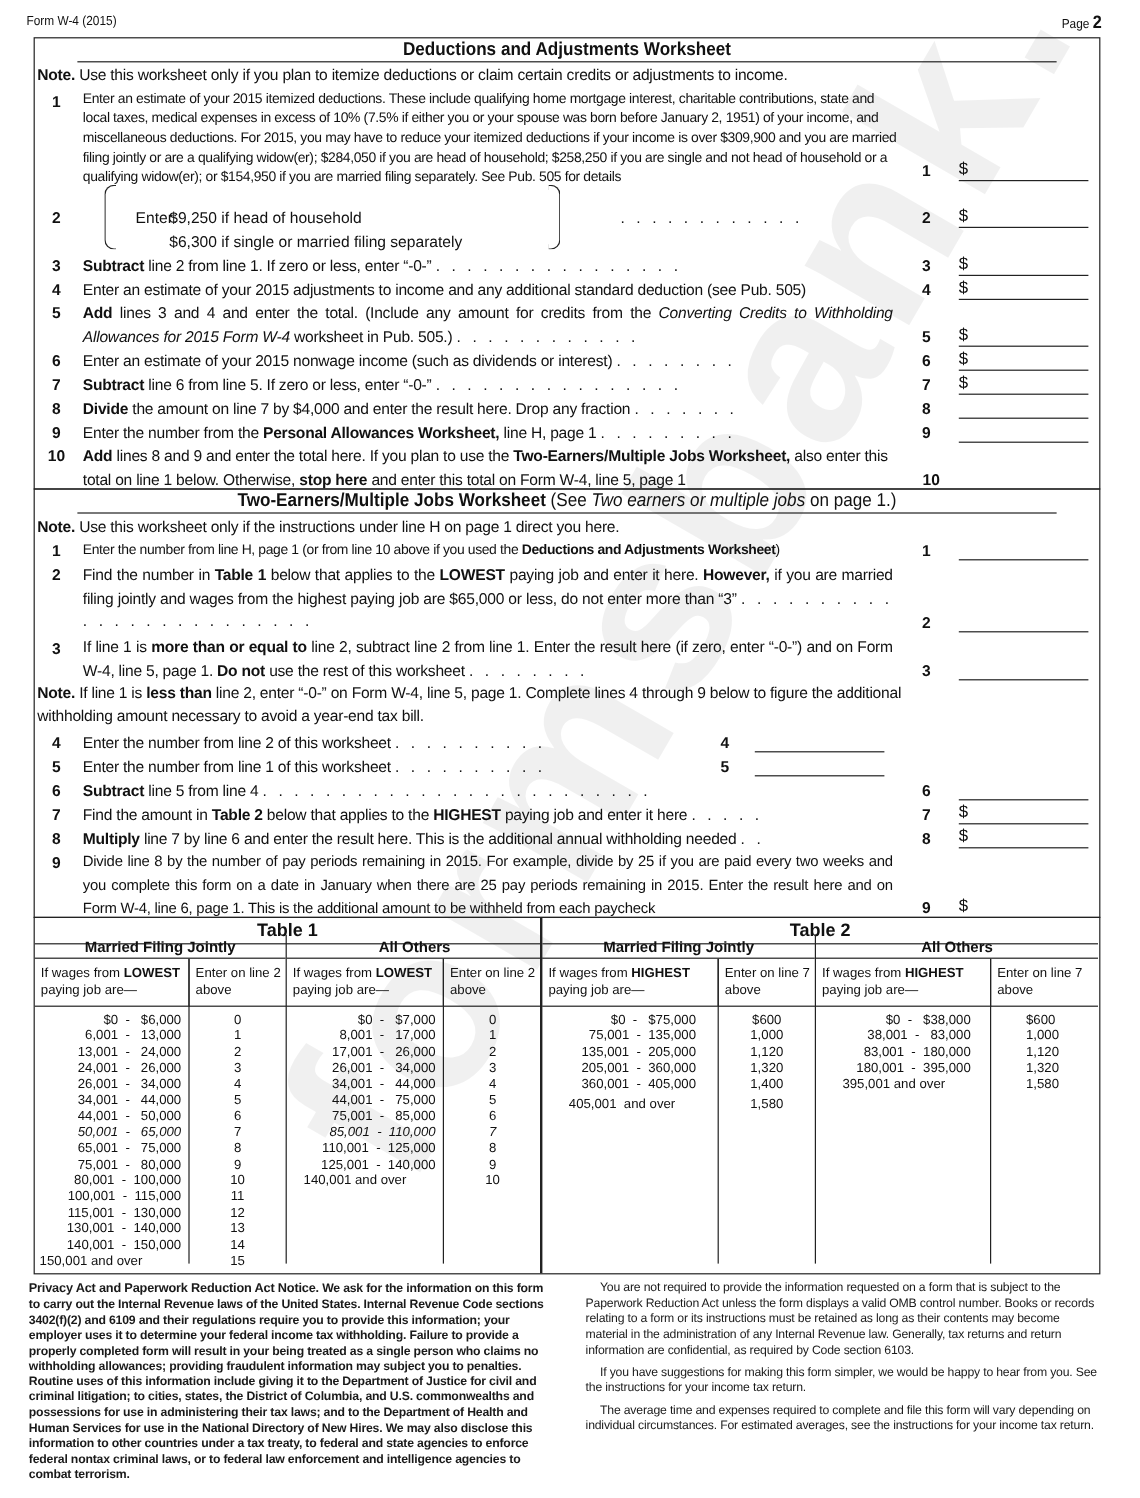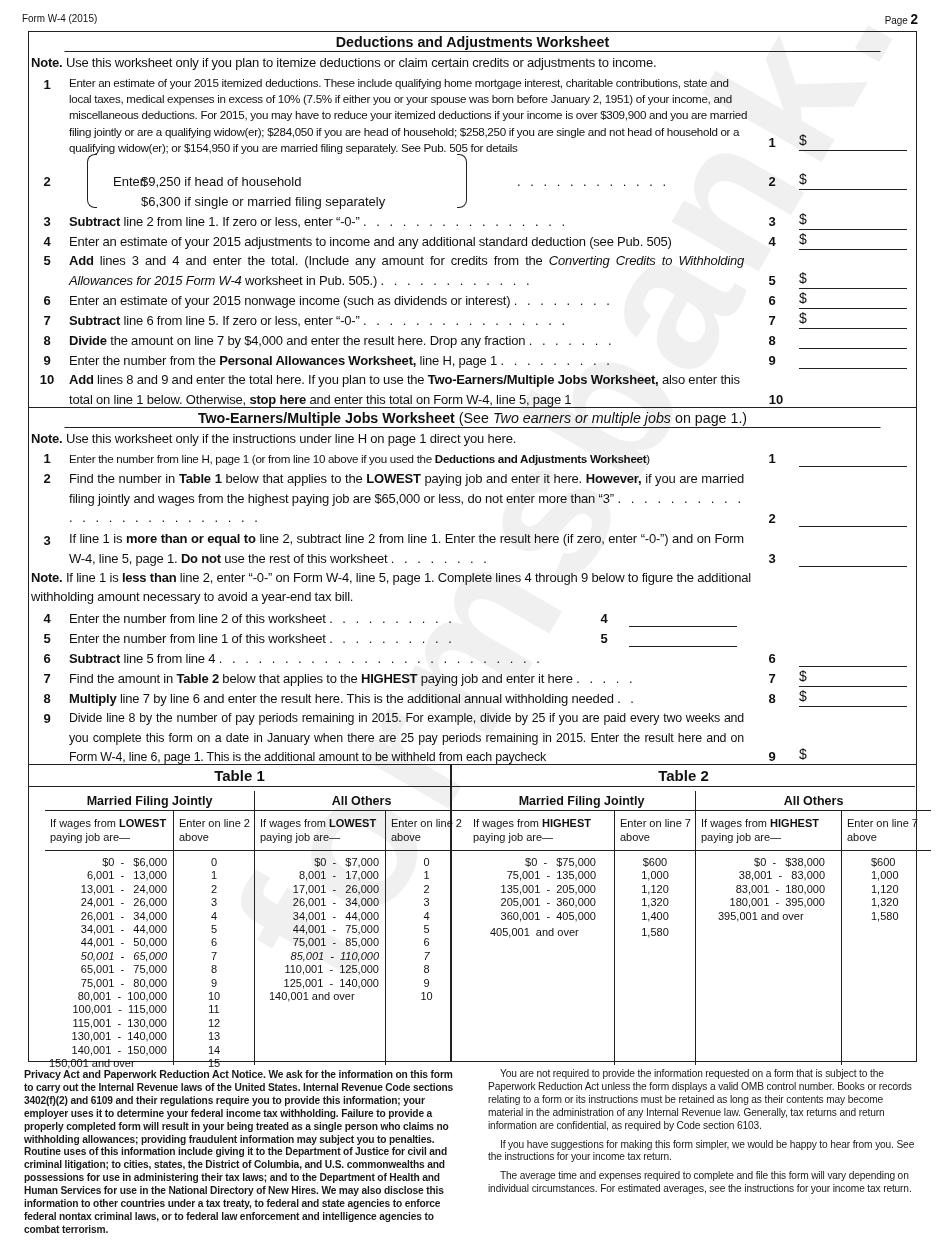--- a/index.html
+++ b/index.html
@@ -30,21 +30,21 @@
   .note b { font-weight: bold; }
   .dots { letter-spacing: 3px; }
   .brace-l { position: absolute; left: 58px; top: 2px; width: 10px; height: 54px; border: 1.2px solid #222; border-right: none; border-radius: 8px 0 0 8px; }
   .brace-r { position: absolute; left: 428px; top: 2px; width: 10px; height: 54px; border: 1.2px solid #222; border-left: none; border-radius: 0 8px 8px 0; }
 
   .tables { position: absolute; left: 28px; top: 764px; width: 889px; height: 298px; border: 1.5px solid #222; }
   .tbl { position: absolute; top: 0; height: 100%; }
   .t1 { left: 0; width: 423px; border-right: 2px solid #222; }
   .t2 { left: 423px; width: 463px; }
   .tbl-title { height: 22px; border-bottom: 1.5px solid #222; text-align: center; font-weight: bold; font-size: 15px; line-height: 22px; }
-  .grp { position: absolute; top: 26px; height: calc(100% - 22px); margin-left: 16px; }
+  .grp { position: absolute; top: 14px; height: calc(100% - 22px); }
   .grp-title { height: 20px; border-bottom: 1px solid #222; text-align: center; font-weight: bold; font-size: 12.5px; line-height: 20px; }
   .colhead { position: absolute; top: 20px; height: 40px; border-bottom: 1px solid #222; font-size: 11px; line-height: 14px; padding: 5px 0 0 5px; }
   .colbody { position: absolute; top: 60px; bottom: 0; font-size: 11px; line-height: 13.4px; padding-top: 5px; }
   .vline { position: absolute; top: 20px; bottom: 0; width: 0; border-left: 1px solid #222; }
   .range-row { white-space: pre; text-align: right; padding-right: 6px; }
   .range-row.left { text-align: left; padding-left: 4px; }
   .val-row { text-align: center; }
   .it { font-style: italic; }
 
   .footer { position: absolute; top: 1068px; font-size: 10.2px; line-height: 12.9px; letter-spacing: -0.15px; color: #1a1a1a; }

